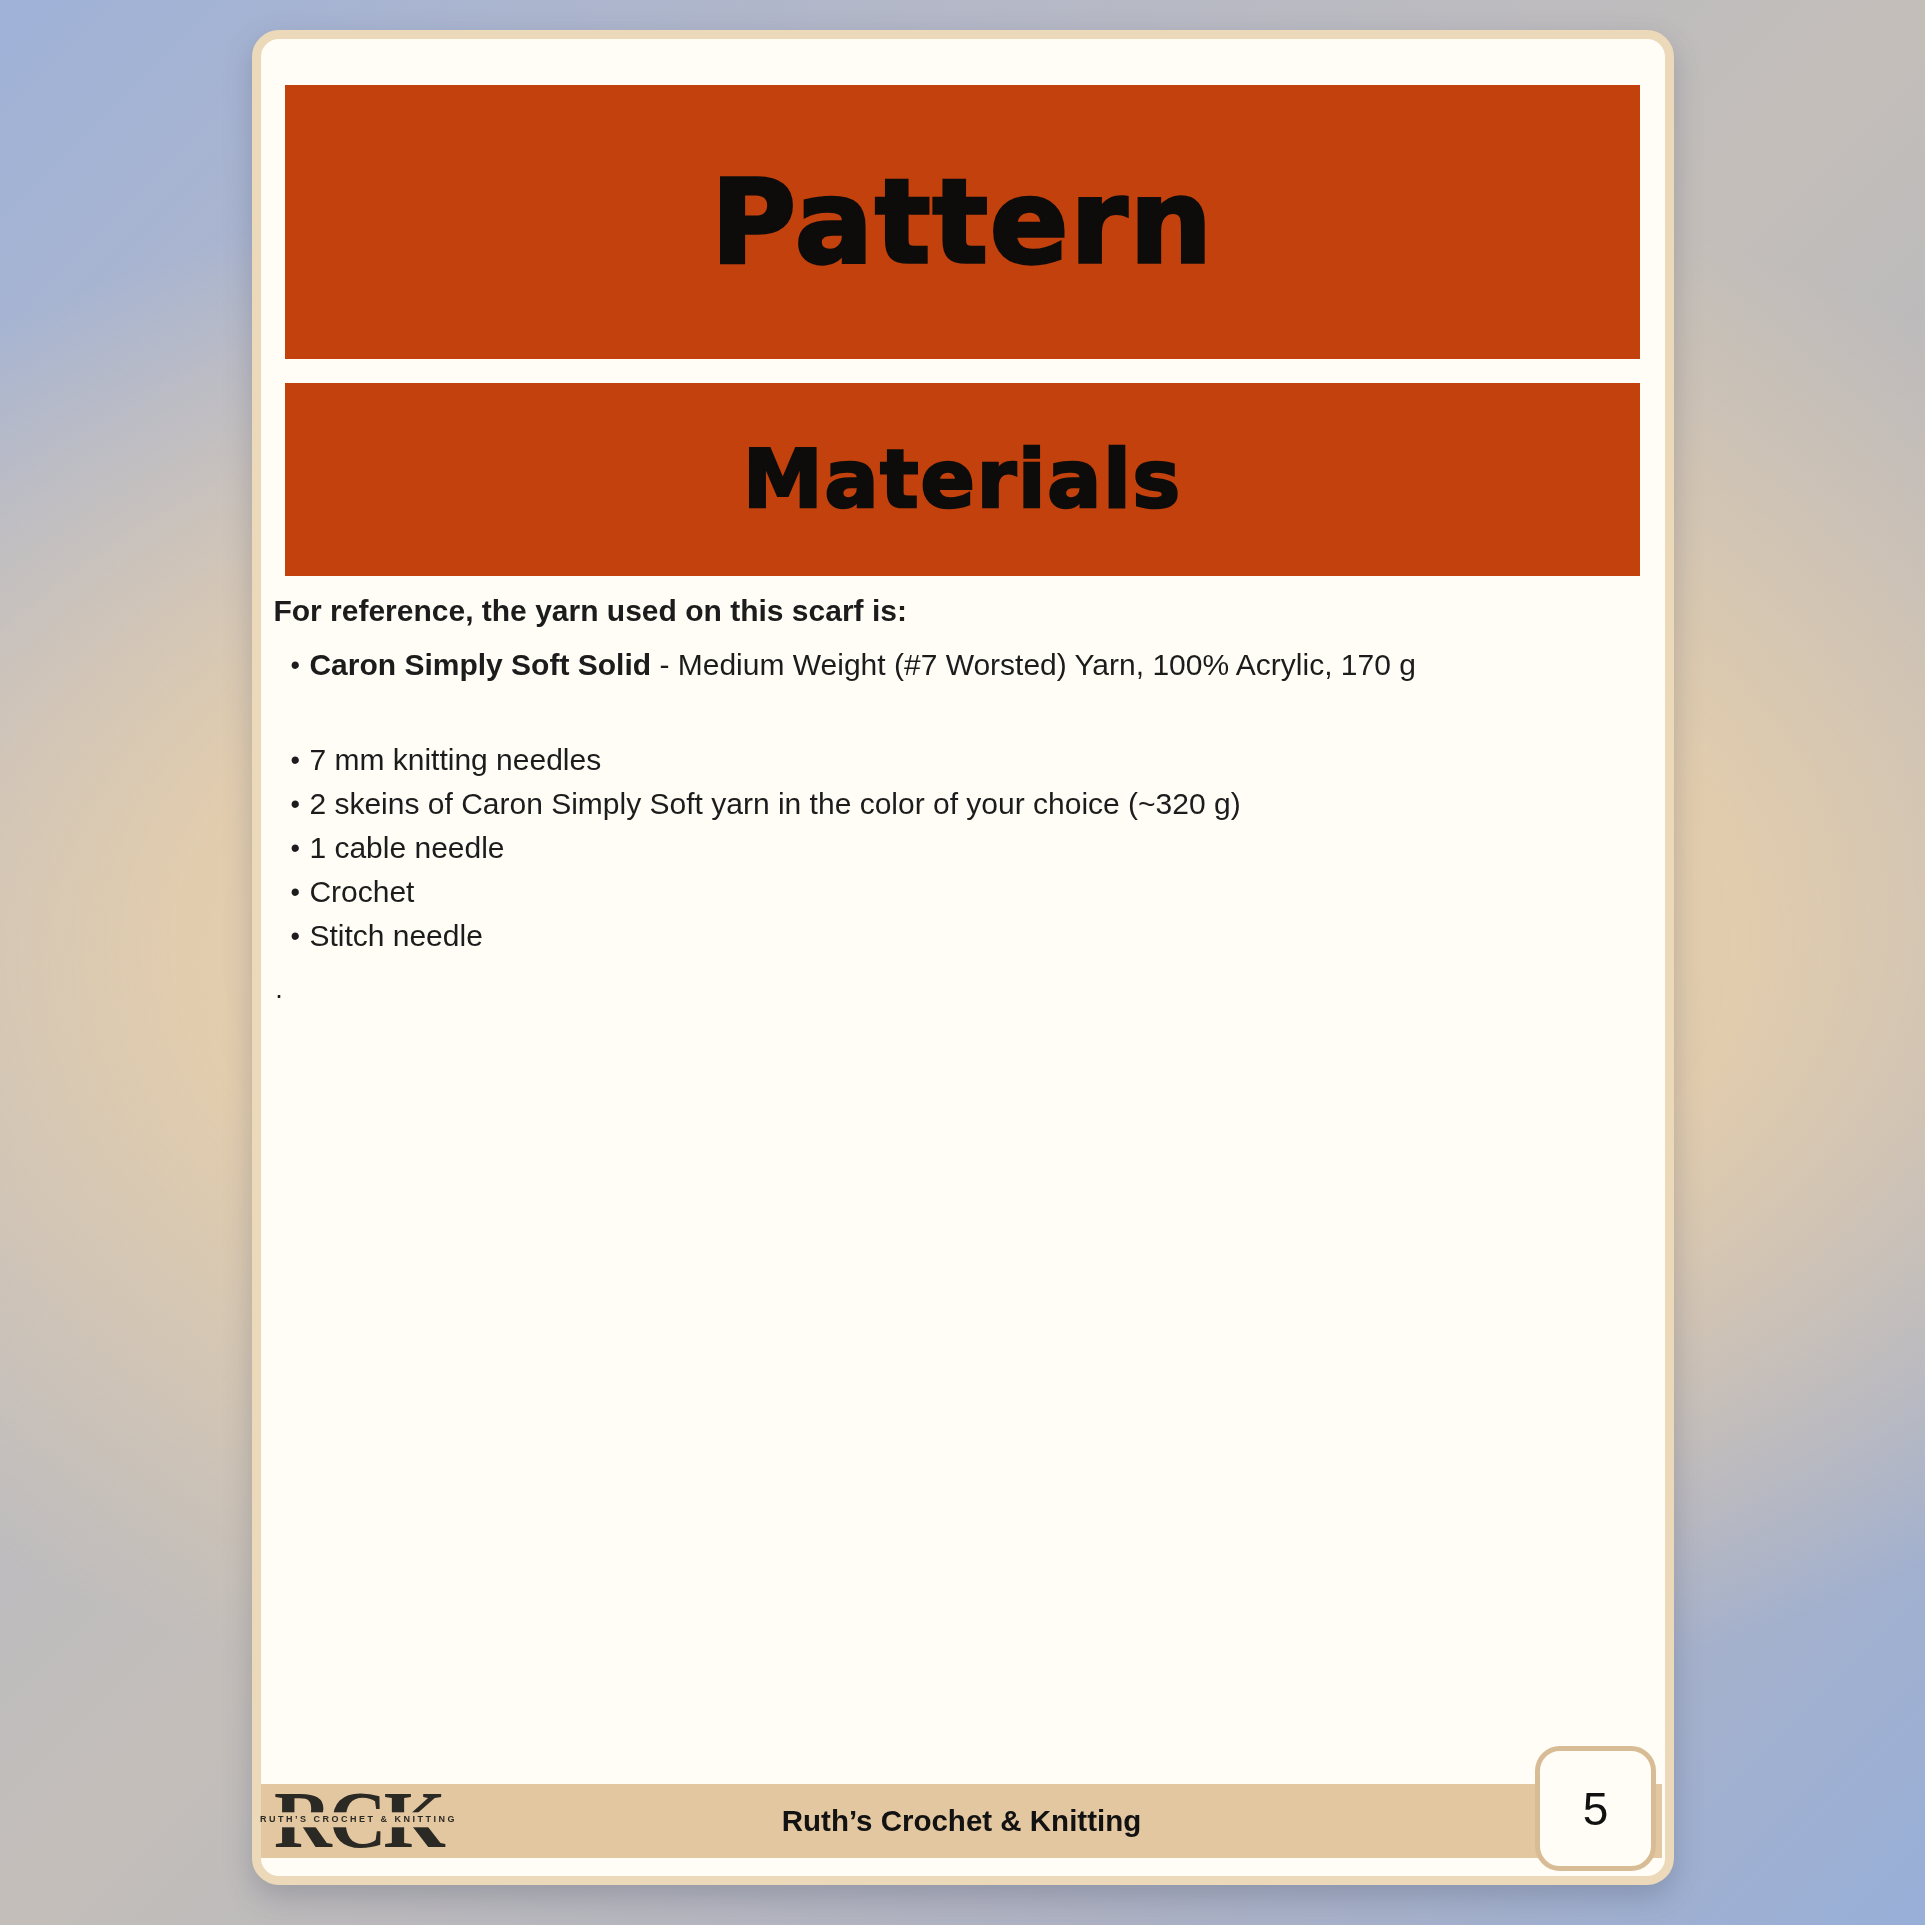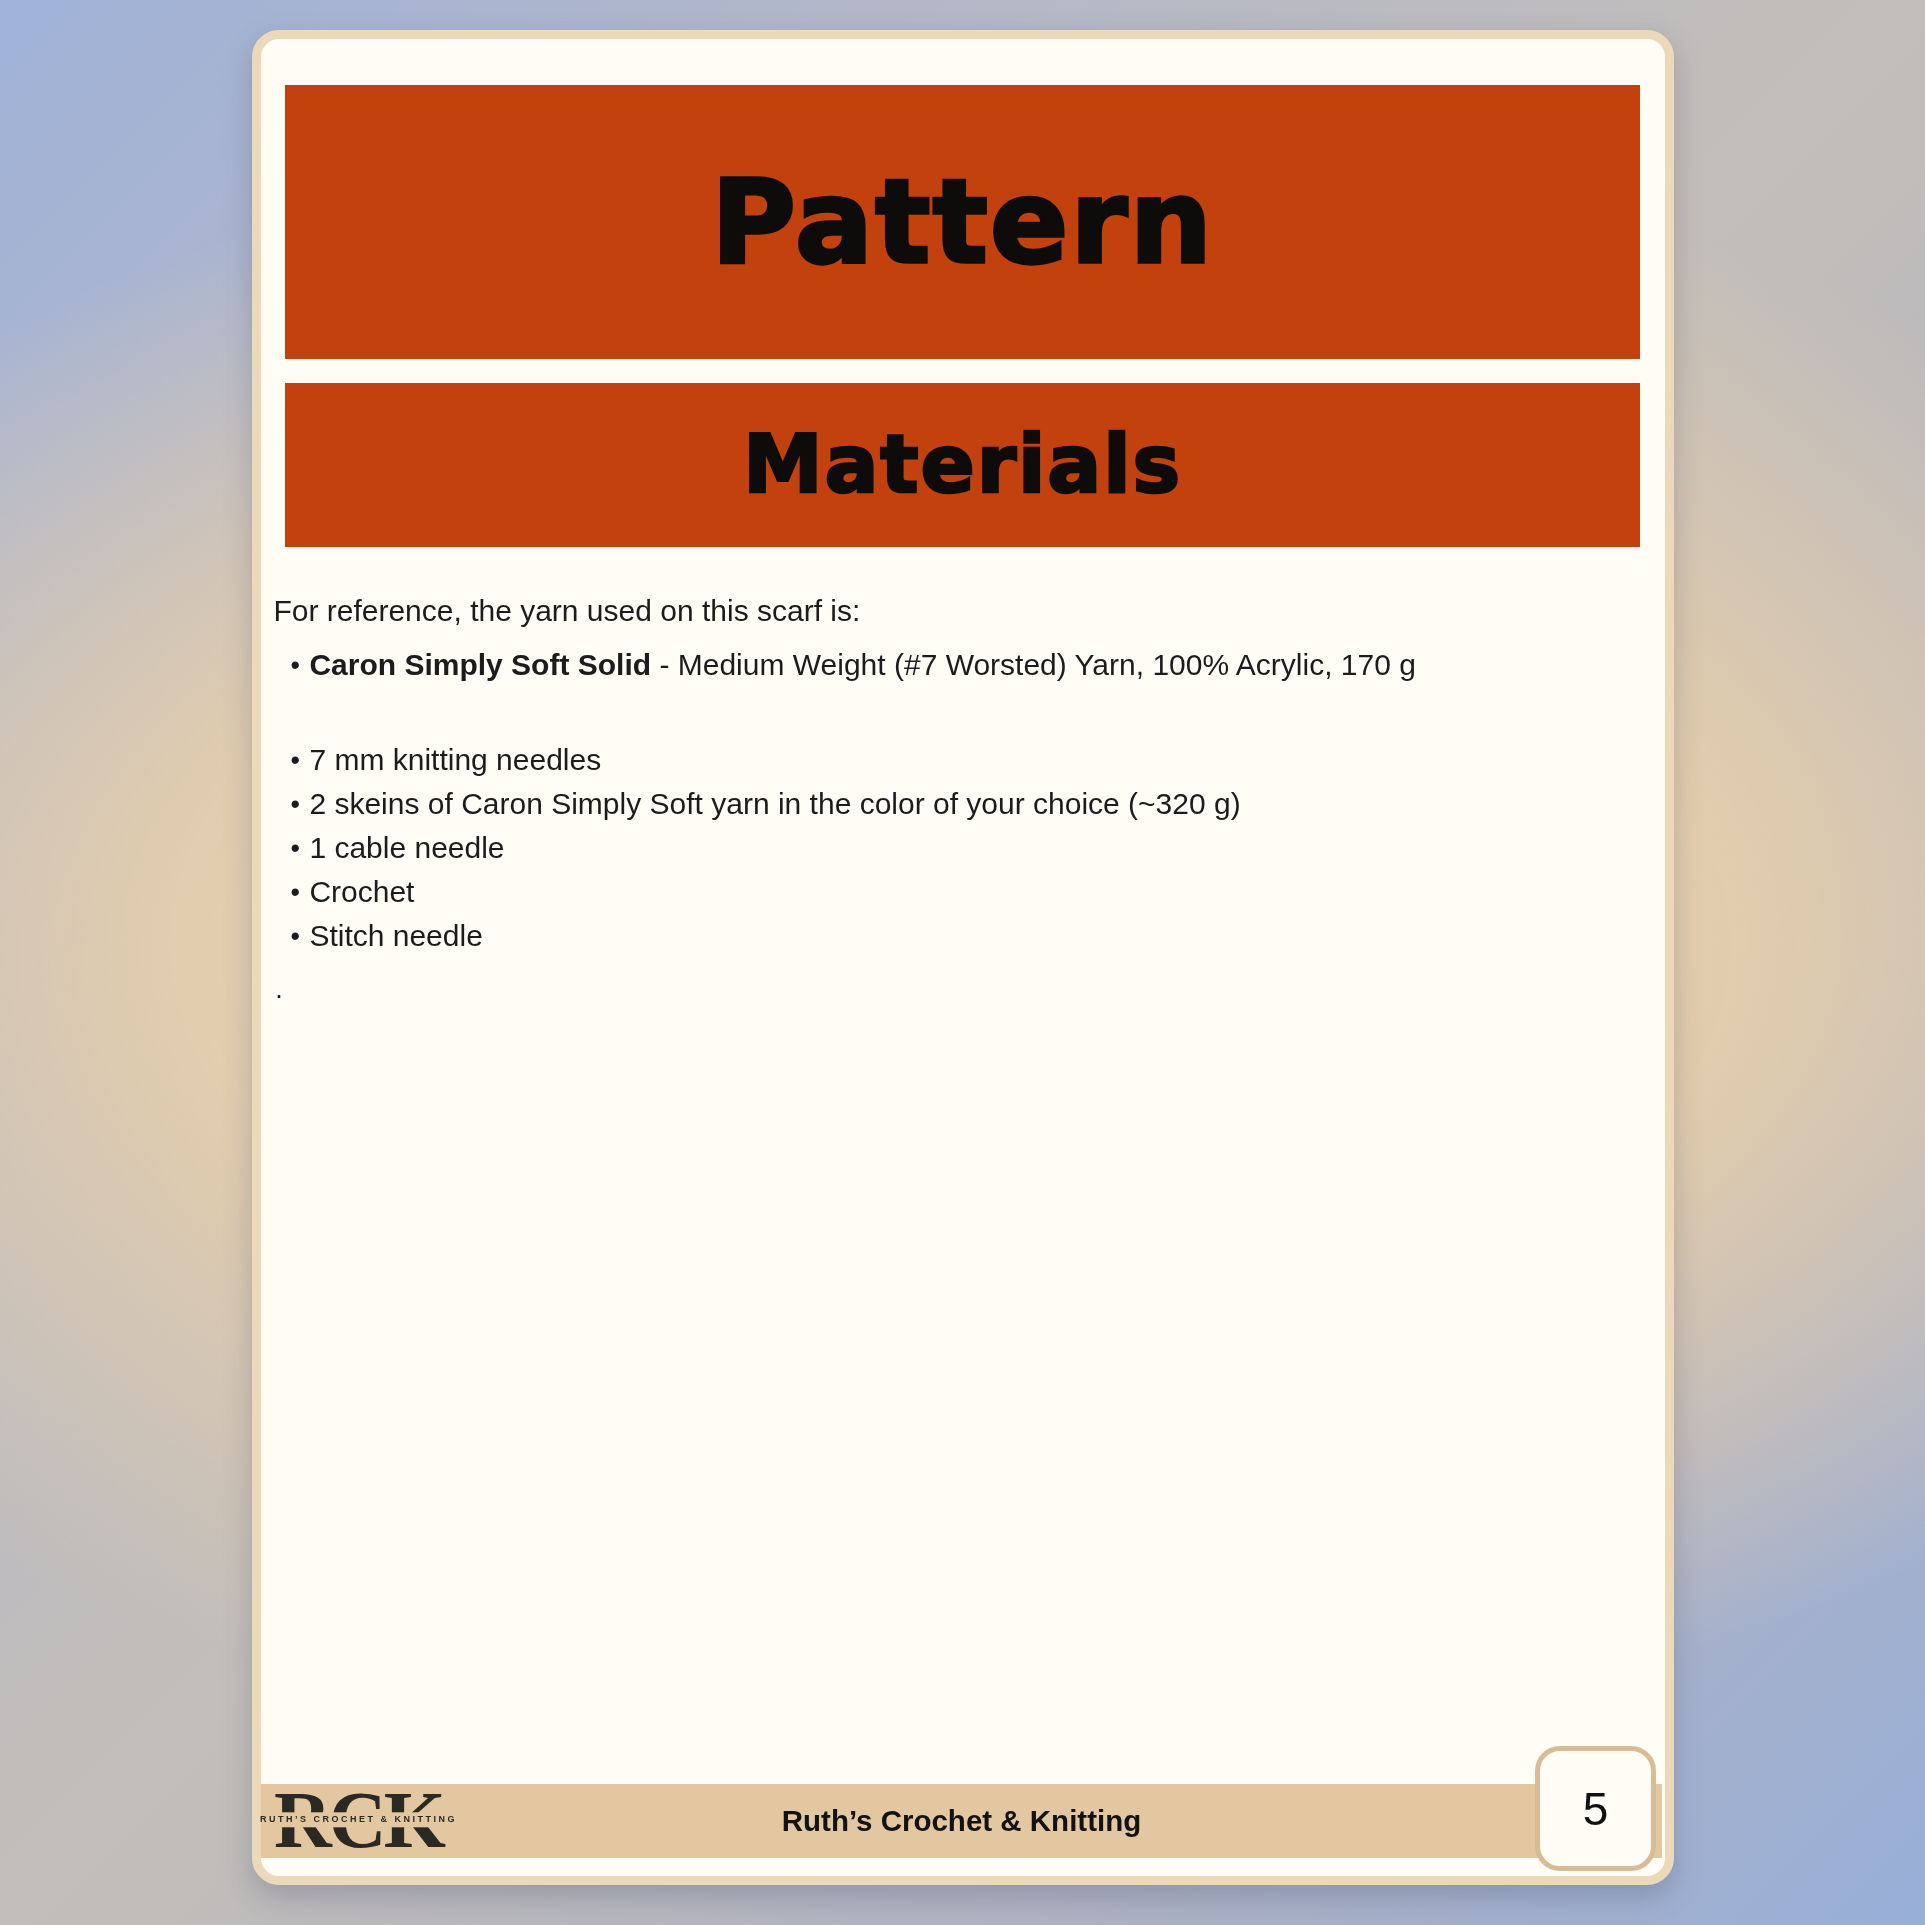--- a/index.html
+++ b/index.html
@@ -18,32 +18,32 @@
     position:absolute;left:252px;top:30px;width:1422px;height:1855px;
     box-sizing:border-box;background:#fffdf6;
     border:9.5px solid #ecd9ba;border-radius:27px;
     box-shadow:0 11.4px 28.5px rgba(70,75,100,.28);
   }
   .panel{
     position:absolute;left:24px;width:1355px;background:#c2410c;
     display:flex;align-items:center;justify-content:center;
   }
   .panel-pattern{top:46px;height:274px;}
-  .panel-materials{top:344px;height:164px;}
+  .panel-materials{top:344px;height:193px;}
   .display-title{
     font-family:"DejaVu Sans",sans-serif;font-weight:800;color:#0d0c0a;
     -webkit-text-stroke:3.3px #0d0c0a;letter-spacing:1.9px;line-height:1;
   }
   .title-lg{font-size:116px;}
   .title-md{font-size:80px;-webkit-text-stroke:2.7px #0d0c0a;}
   .content{
     position:absolute;left:12.4px;top:550px;width:1360px;
     color:#1c1c1c;font-size:30px;line-height:44px;
   }
-  .intro{margin:0 0 9.5px 0;}
+  .intro{margin:0 0 9.5px 0;font-weight:bold;}
   .li-row{display:flex;align-items:flex-start;margin:0;}
   .li-row .dot{
     width:36px;flex:0 0 36px;text-align:left;padding-left:17px;
     box-sizing:border-box;font-size:27px;line-height:44px;
   }
   .li-row .li-text{flex:1;}
   .bold{font-weight:bold;margin-top:12px;}
   .gap{height:51px;}
   .trailing{margin-top:9.5px;padding-left:1.9px;font-size:27px;}
   .footer-bar{

